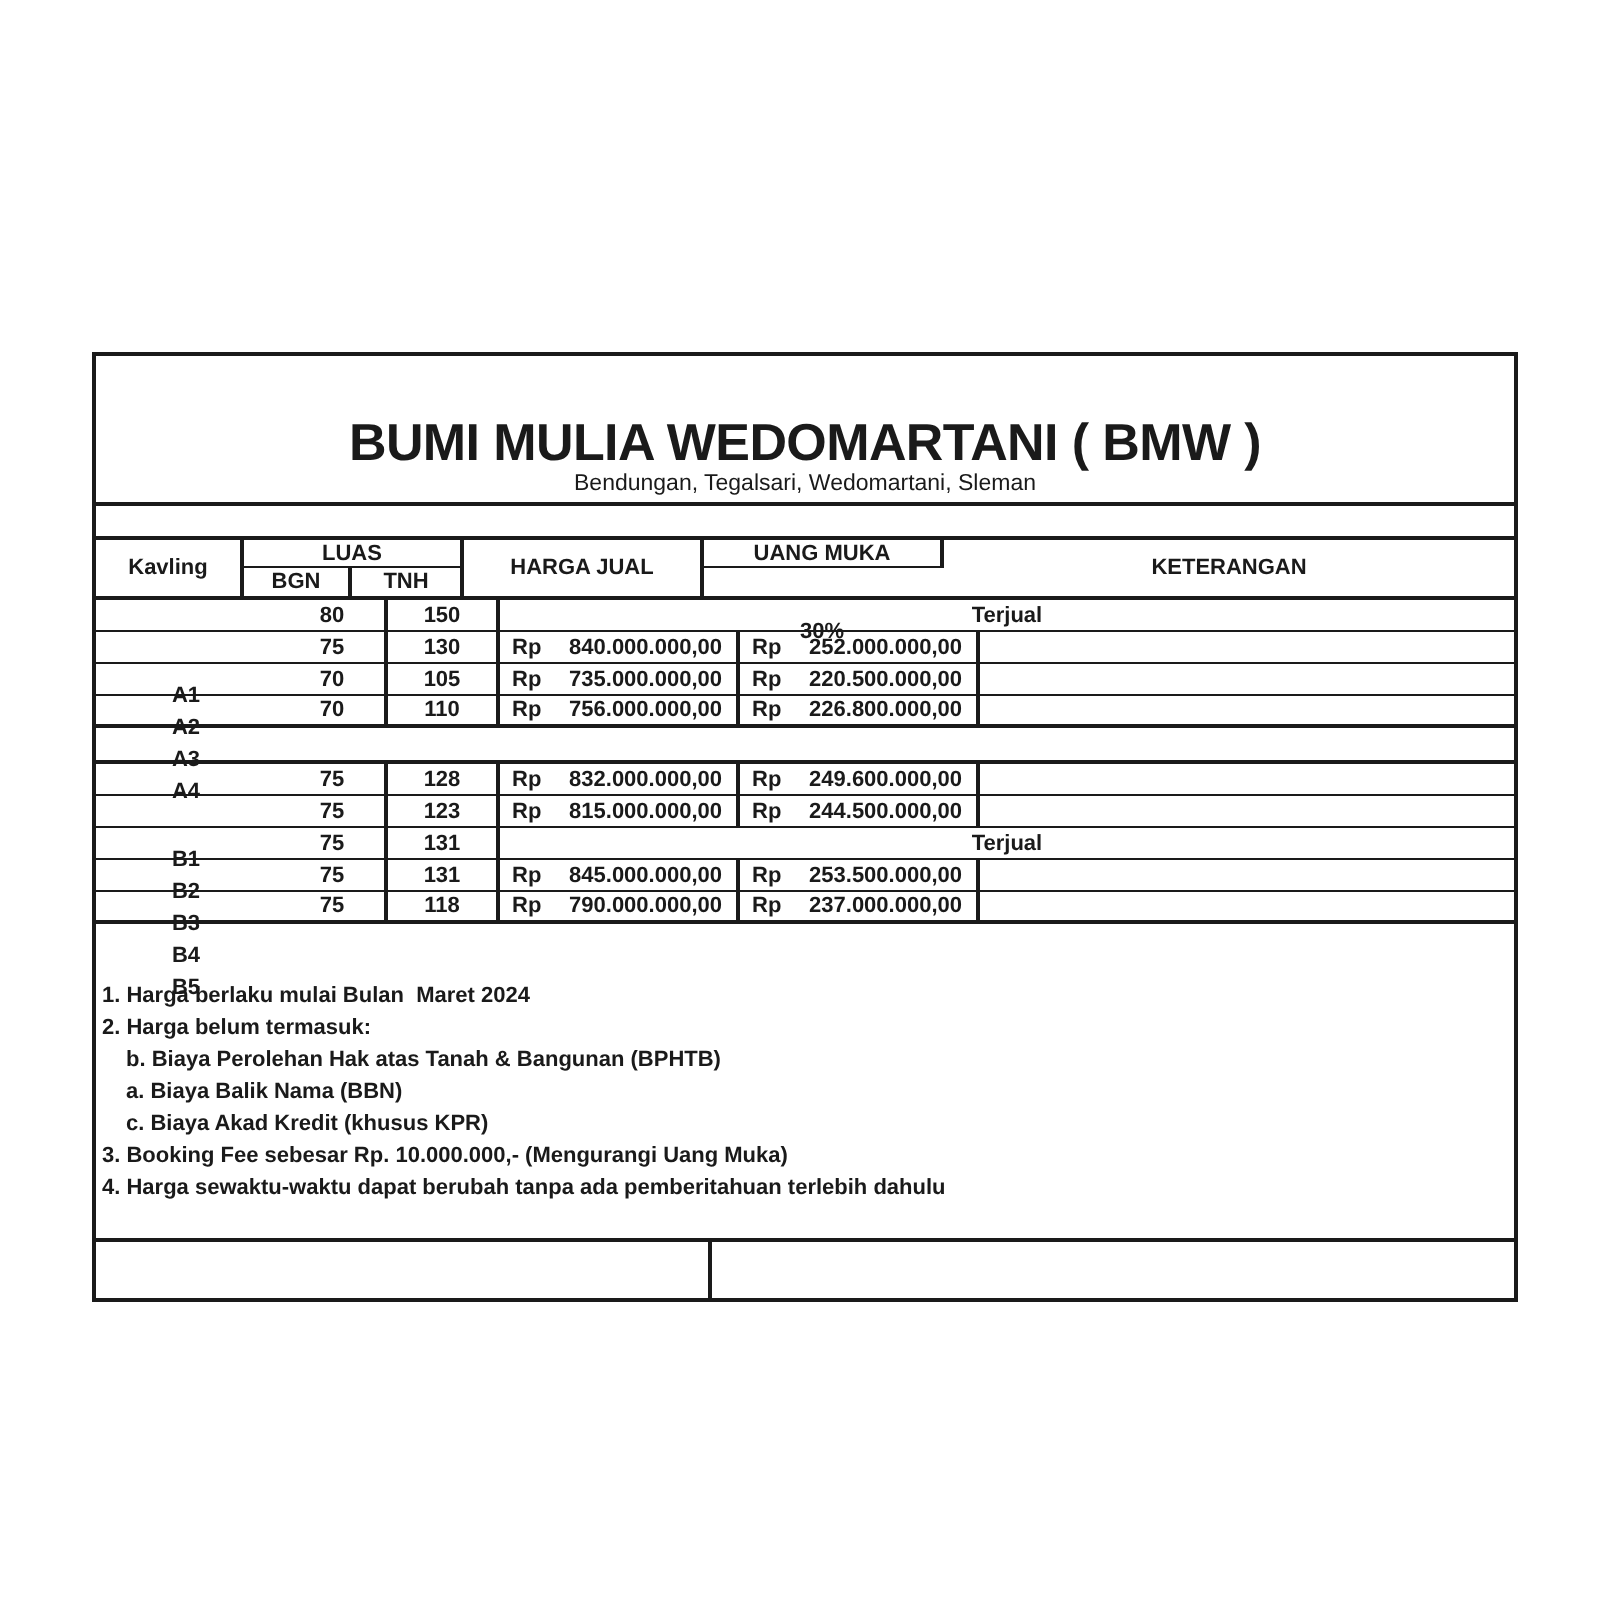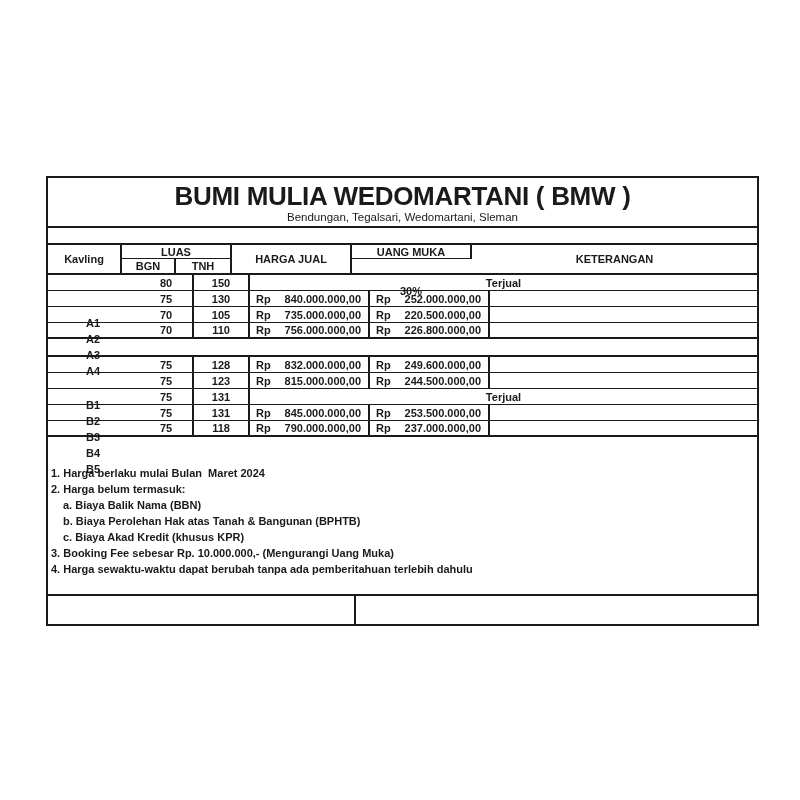--- a/index.html
+++ b/index.html
@@ -16,21 +16,21 @@
     left:46px;top:176px;
     width:709px;
     border:2px solid #1a1a1a;
     box-sizing:content-box;
     background:#ffffff;
   }
   
   .title-box{
     height:48px;
     border-bottom:2px solid #1a1a1a;
-    display:flex;flex-direction:column;align-items:center;justify-content:center;
+    display:flex;flex-direction:column;align-items:center;justify-content:center;margin-top:25px;
   }
   .doc-title{
     font-size:26px;font-weight:700;letter-spacing:-0.3px;line-height:28px;
   }
   .doc-subtitle{
     font-size:11.5px;font-weight:400;margin-top:1px;
   }
   .gap-band{height:15px;}
   
   .thead{
@@ -216,22 +216,22 @@
       <div class="c c-money">
           <span>Rp</span>
           <span>237.000.000,00</span>
         </div>
       <div class="c c-ket"></div>
     </div>
 
     <div class="notes">
       <div class="note-line">1. Harga berlaku mulai Bulan  Maret 2024</div>
       <div class="note-line">2. Harga belum termasuk:</div>
+      <div class="note-line indent">b. Biaya Perolehan Hak atas Tanah &amp; Bangunan (BPHTB)</div>
       <div class="note-line indent">a. Biaya Balik Nama (BBN)</div>
-      <div class="note-line indent">b. Biaya Perolehan Hak atas Tanah &amp; Bangunan (BPHTB)</div>
       <div class="note-line indent">c. Biaya Akad Kredit (khusus KPR)</div>
       <div class="note-line">3. Booking Fee sebesar Rp. 10.000.000,- (Mengurangi Uang Muka)</div>
       <div class="note-line">4. Harga sewaktu-waktu dapat berubah tanpa ada pemberitahuan terlebih dahulu</div>
     </div>
 
     <div class="tfoot">
       <div class="f-left"></div>
       <div class="f-right"></div>
     </div>
 

